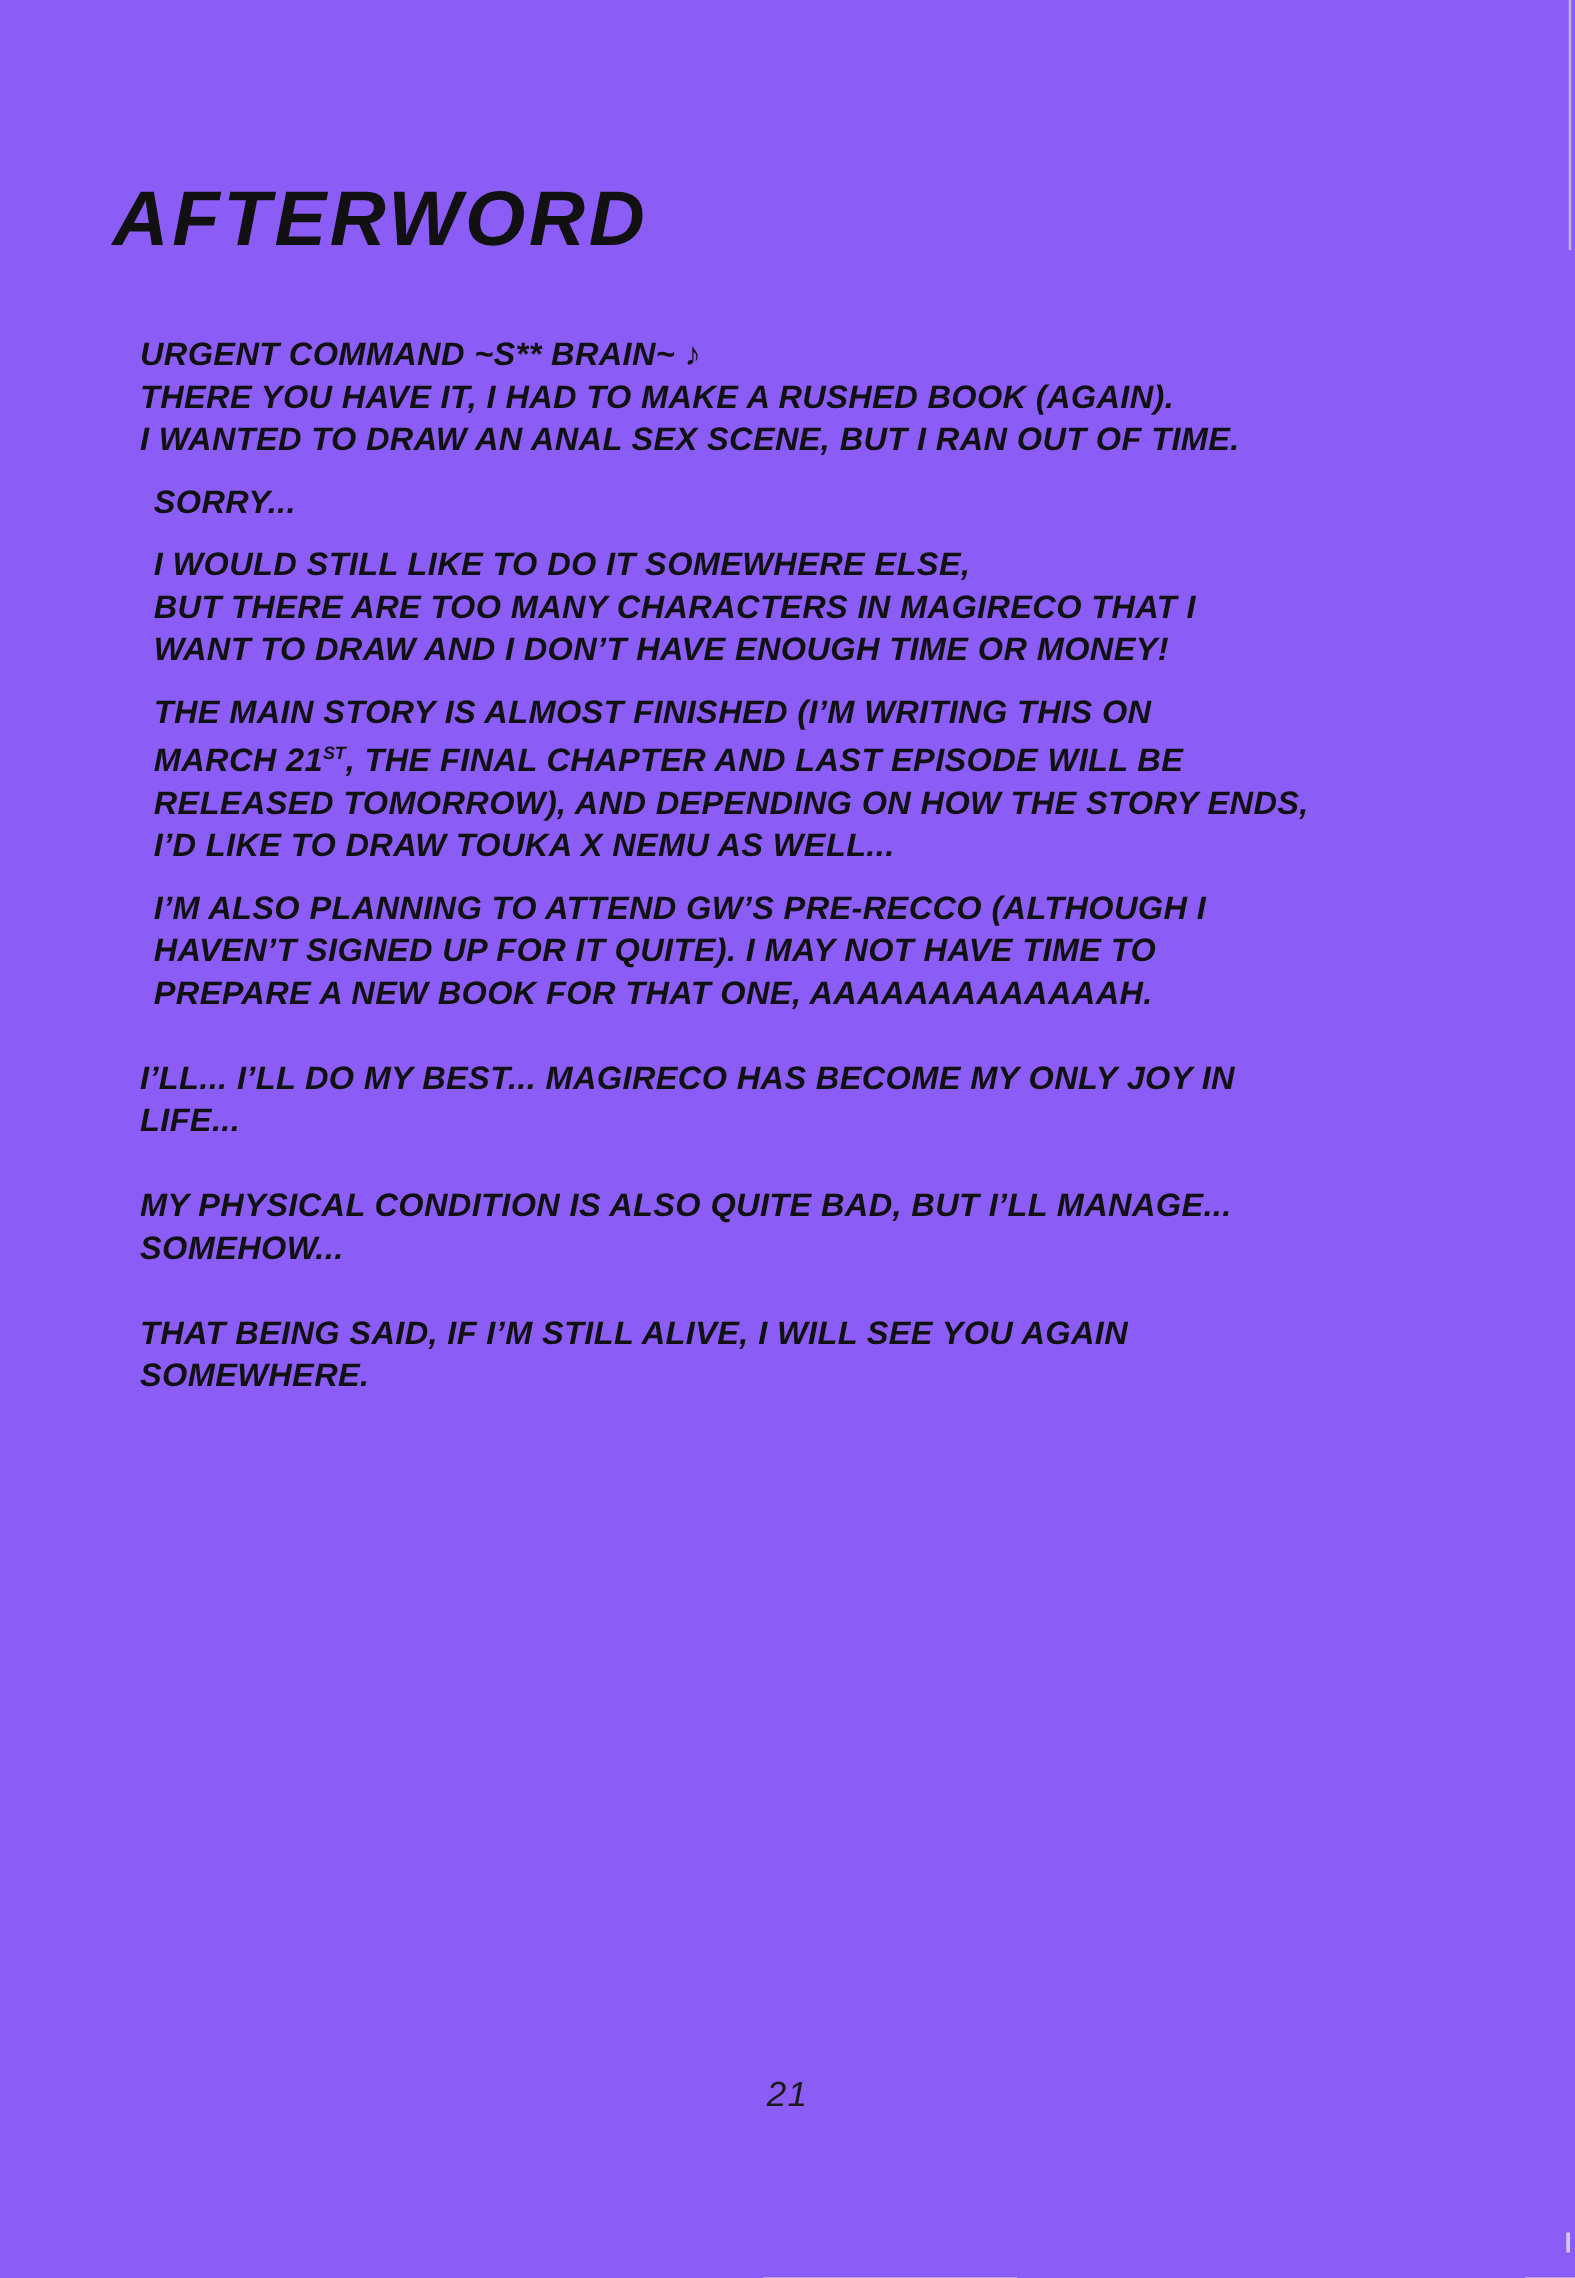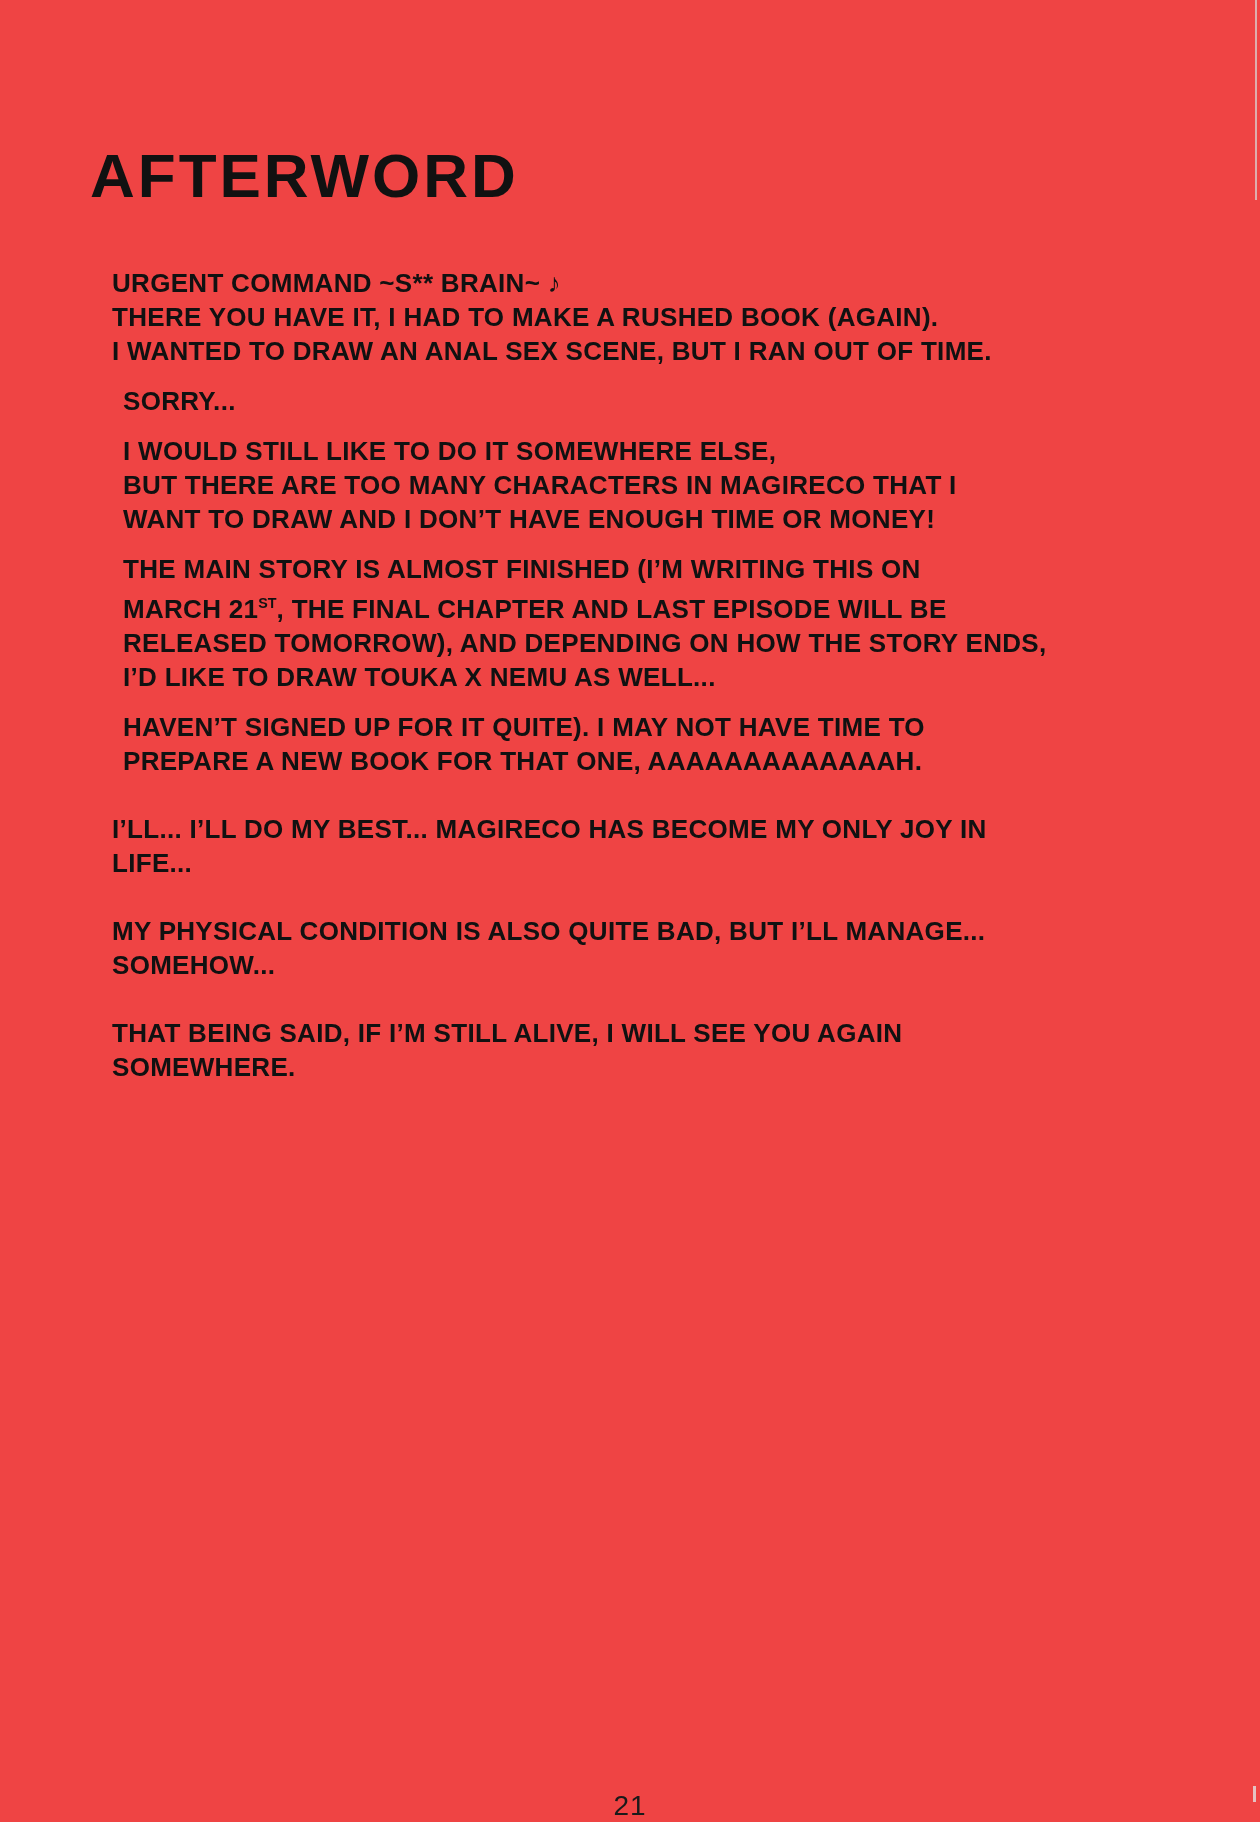--- a/index.html
+++ b/index.html
@@ -8,21 +8,22 @@
     height: 1822px;
     background: #ffffff;
     position: relative;
     overflow: hidden;
     font-family: "Liberation Sans", "DejaVu Sans", sans-serif;
     color: #111111;
   }
   .page {
     position: absolute;
     inset: 0;
-    background: #ef4444;
+    background: #8b5cf6;
+    font-style: italic;
   }
   .title {
     position: absolute;
     left: 90px;
     top: 98px;
     font-size: 62px;
     font-weight: 700;
     letter-spacing: 3px;
     white-space: nowrap;
   }
@@ -45,21 +46,21 @@
   }
   .line sup {
     font-size: 0.55em;
     vertical-align: super;
     letter-spacing: 0;
   }
   .page-number {
     position: absolute;
     left: 0;
     right: 0;
-    top: 1790px;
+    top: 1660px;
     text-align: center;
     font-size: 28px;
     font-weight: 400;
     letter-spacing: 1px;
     color: #1a1a1a;
   }
   .edge-line-top-right {
     position: absolute;
     right: 3px;
     top: 0;
@@ -99,20 +100,21 @@
         <div class="line">BUT THERE ARE TOO MANY CHARACTERS IN MAGIRECO THAT I</div>
         <div class="line">WANT TO DRAW AND I DON’T HAVE ENOUGH TIME OR MONEY!</div>
       </div>
       <div class="para gap-small">
         <div class="line">THE MAIN STORY IS ALMOST FINISHED (I’M WRITING THIS ON</div>
         <div class="line">MARCH 21<sup>ST</sup>, THE FINAL CHAPTER AND LAST EPISODE WILL BE</div>
         <div class="line">RELEASED TOMORROW), AND DEPENDING ON HOW THE STORY ENDS,</div>
         <div class="line">I’D LIKE TO DRAW TOUKA X NEMU AS WELL...</div>
       </div>
       <div class="para gap-small">
+        <div class="line">I’M ALSO PLANNING TO ATTEND GW’S PRE-RECCO (ALTHOUGH I</div>
         <div class="line">HAVEN’T SIGNED UP FOR IT QUITE). I MAY NOT HAVE TIME TO</div>
         <div class="line">PREPARE A NEW BOOK FOR THAT ONE, AAAAAAAAAAAAAH.</div>
       </div>
       <div class="para gap-large">
         <div class="line">I’LL... I’LL DO MY BEST... MAGIRECO HAS BECOME MY ONLY JOY IN</div>
         <div class="line">LIFE...</div>
       </div>
       <div class="para gap-large">
         <div class="line">MY PHYSICAL CONDITION IS ALSO QUITE BAD, BUT I’LL MANAGE...</div>
         <div class="line">SOMEHOW...</div>

